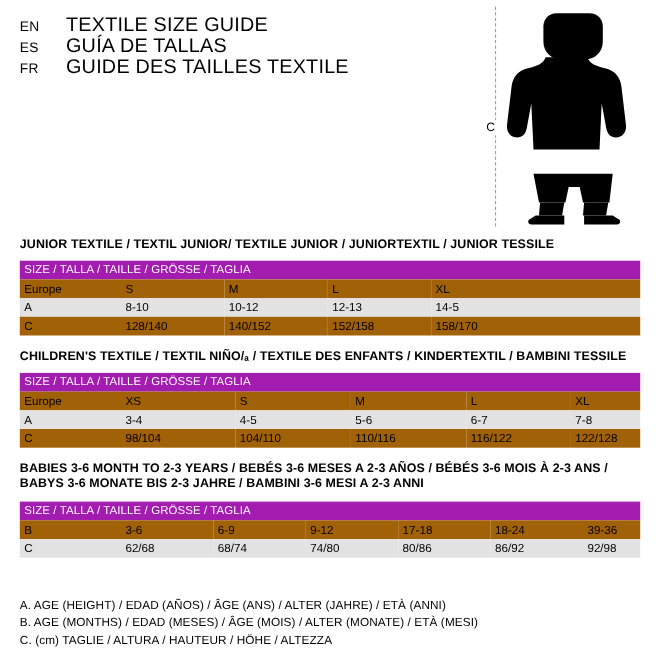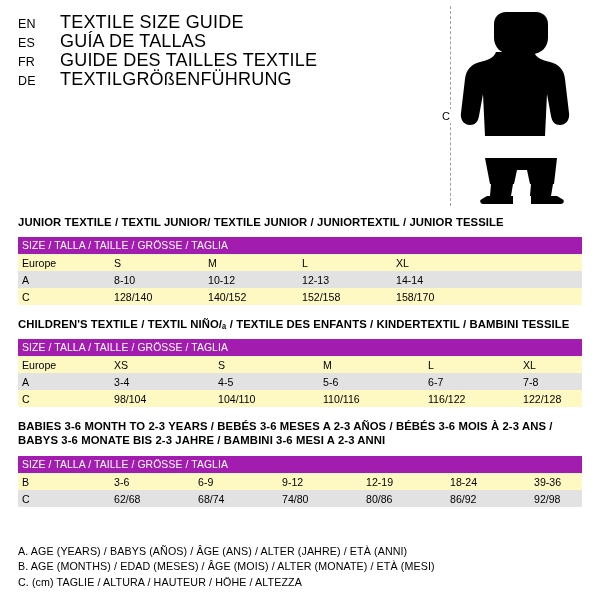--- a/index.html
+++ b/index.html
@@ -107,21 +107,21 @@
     background: #a21caf;
     color: #ffffff;
     font-weight: normal;
     font-size: 10.4px;
     letter-spacing: 0.1px;
   }
   tr.shade td {
     background: #e2e2e2;
   }
   tr.plain td {
-    background: #fef9c3;
+    background: #a16207;
   }
 
   
   .legend {
     position: absolute;
     left: 18px;
     bottom: 10px;
     width: 570px;
   }
   .legend-line {
@@ -142,24 +142,20 @@
       <span class="lang-title">TEXTILE SIZE GUIDE</span>
     </div>
     <div class="lang-row">
       <span class="lang-code">ES</span>
       <span class="lang-title">GUÍA DE TALLAS</span>
     </div>
     <div class="lang-row">
       <span class="lang-code">FR</span>
       <span class="lang-title">GUIDE DES TAILLES TEXTILE</span>
     </div>
-    <div class="lang-row">
-      <span class="lang-code">DE</span>
-      <span class="lang-title">TEXTILGRÖßENFÜHRUNG</span>
-    </div>
   </div>
 
   <div class="figure-area">
     <div class="dashed-line"></div>
     <div class="c-label">C</div>
     <svg class="silhouette" viewBox="0 0 128 200">
       <g fill="#000000">
 
         <path d="M48 4 h30 c7 0 12 5 12 12 v14 c0 9 -7 16 -16 16 h-22 c-9 0 -16 -7 -16 -16 v-14 c0 -7 5 -12 12 -12 z"></path>
 
@@ -188,21 +184,21 @@
         <td style="width:90px">S</td>
         <td style="width:90px">M</td>
         <td style="width:90px">L</td>
         <td>XL</td>
       </tr>
       <tr class="shade">
         <td>A</td>
         <td>8-10</td>
         <td>10-12</td>
         <td>12-13</td>
-        <td>14-14</td>
+        <td>14-5</td>
       </tr>
       <tr class="plain">
         <td>C</td>
         <td>128/140</td>
         <td>140/152</td>
         <td>152/158</td>
         <td>158/170</td>
       </tr>
     </tbody>
   </table>
@@ -247,35 +243,35 @@
   <table class="size-table" style="top:456px;">
     <tbody>
       <tr class="head-row">
         <td colspan="7">SIZE / TALLA / TAILLE / GRÖSSE / TAGLIA</td>
       </tr>
       <tr class="plain">
         <td style="width:88px">B</td>
         <td style="width:80px">3-6</td>
         <td style="width:80px">6-9</td>
         <td style="width:80px">9-12</td>
-        <td style="width:80px">12-19</td>
+        <td style="width:80px">17-18</td>
         <td style="width:80px">18-24</td>
         <td>39-36</td>
       </tr>
       <tr class="shade">
         <td>C</td>
         <td>62/68</td>
         <td>68/74</td>
         <td>74/80</td>
         <td>80/86</td>
         <td>86/92</td>
         <td>92/98</td>
       </tr>
     </tbody>
   </table>
 
   <div class="legend">
-    <div class="legend-line">A. AGE (YEARS) / BABYS (AÑOS) / ÂGE (ANS) / ALTER (JAHRE) / ETÀ (ANNI)</div>
+    <div class="legend-line">A. AGE (HEIGHT) / EDAD (AÑOS) / ÂGE (ANS) / ALTER (JAHRE) / ETÀ (ANNI)</div>
     <div class="legend-line">B. AGE (MONTHS) / EDAD (MESES) / ÂGE (MOIS) / ALTER (MONATE) / ETÀ (MESI)</div>
     <div class="legend-line">C. (cm) TAGLIE / ALTURA / HAUTEUR / HÖHE / ALTEZZA</div>
   </div>
 
 </div>
 
 </body></html>

